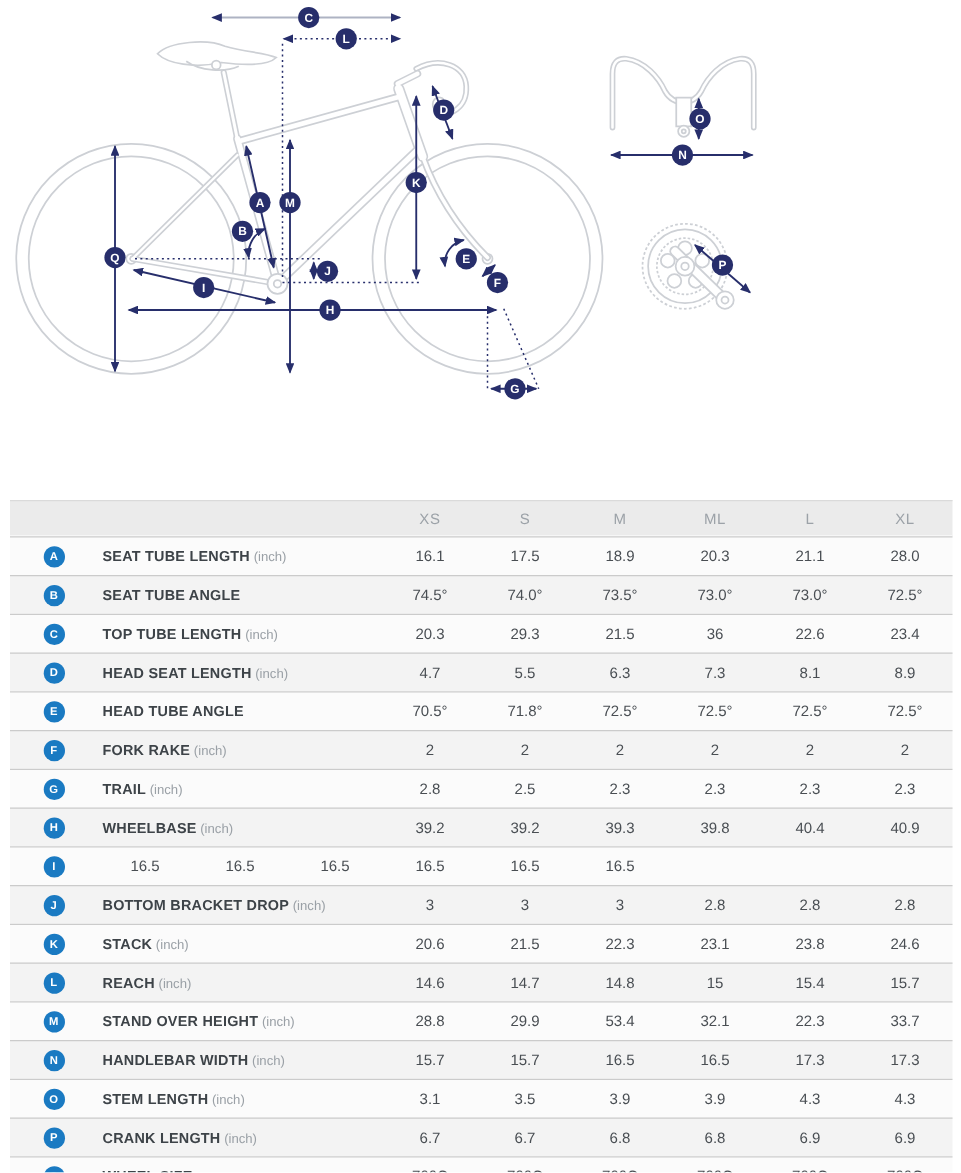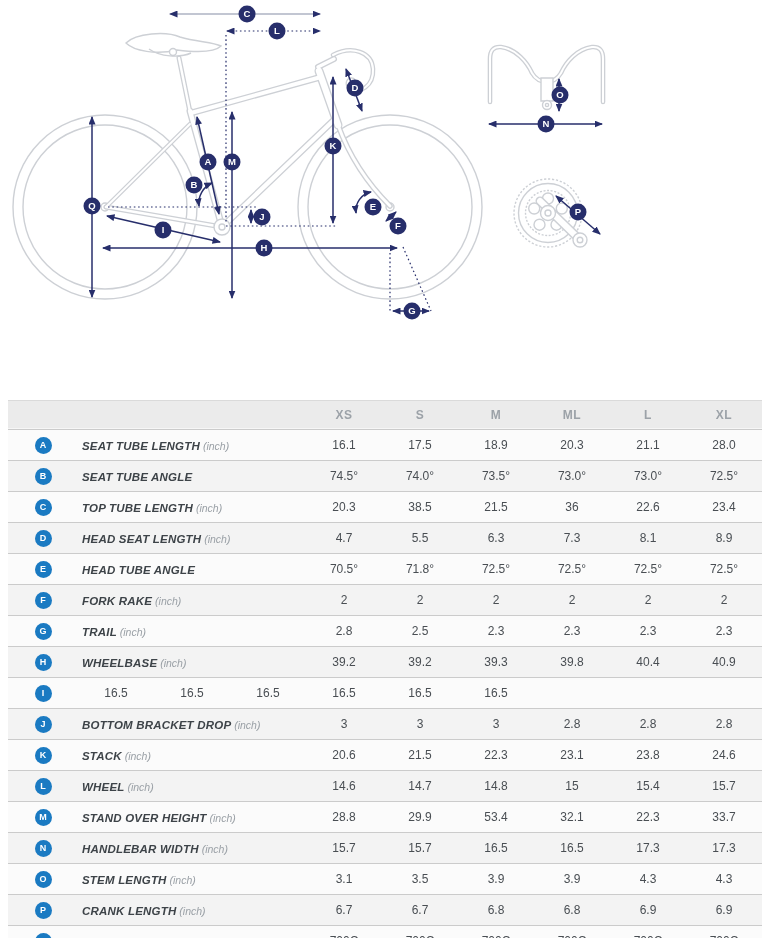--- a/index.html
+++ b/index.html
@@ -21,28 +21,28 @@
   #ah path{fill:var(--navy,#272e6b);}
   .mkc{fill:var(--navy,#272e6b);}
   .mkt{fill:#fff;font:bold 9.5px "Liberation Sans",sans-serif;text-anchor:middle;}
 
   
   .geo-table{position:absolute;top:400px;left:8px;width:754px;}
   .thead{display:flex;height:27px;align-items:center;background:#ebebeb;
          border-top:1px solid #dadada;border-bottom:1px solid #f6f6f6;}
   .th-badge{width:70px;flex:none;}
   .th-label{flex:1;}
-  .th{width:76px;flex:none;text-align:center;color:#9ca2a8;font-size:12px;letter-spacing:.5px;font-weight:bold;}
+  .th{width:76px;flex:none;text-align:center;color:#9ca2a8;font-size:12px;letter-spacing:.5px;}
   .trow{display:flex;height:30px;align-items:center;border-top:1px solid #cbcbcb;}
   .trow.odd{background:#fbfbfb;}
   .trow.even{background:#f3f3f3;}
   .badge-cell{width:70px;flex:none;display:flex;justify-content:center;}
   .badge{width:17px;height:17px;border-radius:50%;background:var(--badge,#1a7ac2);color:#fff;
          font-weight:bold;font-size:9px;display:flex;align-items:center;justify-content:center;}
-  .label-cell{flex:1;padding-left:4px;white-space:nowrap;overflow:hidden;font-style:italic;}
+  .label-cell{flex:1;padding-left:4px;white-space:nowrap;overflow:hidden;}
   .lbl{font-size:11.5px;font-weight:bold;color:#3d4348;letter-spacing:.2px;}
   .unit{font-size:10.5px;color:#9aa0a6;}
   .value-cell{width:76px;flex:none;text-align:center;font-size:12px;color:#494e53;}
 </style>
 </head>
 <body>
 
 <div class="page">
 
   <div class="diagram">
@@ -275,21 +275,21 @@
           <div class="value-cell">73.0°</div>
           <div class="value-cell">73.0°</div>
           <div class="value-cell">72.5°</div>
         </div>
         <div class="trow odd">
           <div class="badge-cell">
             <span class="badge">C</span>
           </div>
           <div class="label-cell"><span class="lbl">TOP TUBE LENGTH</span><span class="unit"> (inch)</span></div>
           <div class="value-cell">20.3</div>
-          <div class="value-cell">38.5</div>
+          <div class="value-cell">29.3</div>
           <div class="value-cell">21.5</div>
           <div class="value-cell">36</div>
           <div class="value-cell">22.6</div>
           <div class="value-cell">23.4</div>
         </div>
         <div class="trow even">
           <div class="badge-cell">
             <span class="badge">D</span>
           </div>
           <div class="label-cell"><span class="lbl">HEAD SEAT LENGTH</span><span class="unit"> (inch)</span></div>
@@ -380,21 +380,21 @@
           <div class="value-cell">21.5</div>
           <div class="value-cell">22.3</div>
           <div class="value-cell">23.1</div>
           <div class="value-cell">23.8</div>
           <div class="value-cell">24.6</div>
         </div>
         <div class="trow even">
           <div class="badge-cell">
             <span class="badge">L</span>
           </div>
-          <div class="label-cell"><span class="lbl">WHEEL</span><span class="unit"> (inch)</span></div>
+          <div class="label-cell"><span class="lbl">REACH</span><span class="unit"> (inch)</span></div>
           <div class="value-cell">14.6</div>
           <div class="value-cell">14.7</div>
           <div class="value-cell">14.8</div>
           <div class="value-cell">15</div>
           <div class="value-cell">15.4</div>
           <div class="value-cell">15.7</div>
         </div>
         <div class="trow odd">
           <div class="badge-cell">
             <span class="badge">M</span>

